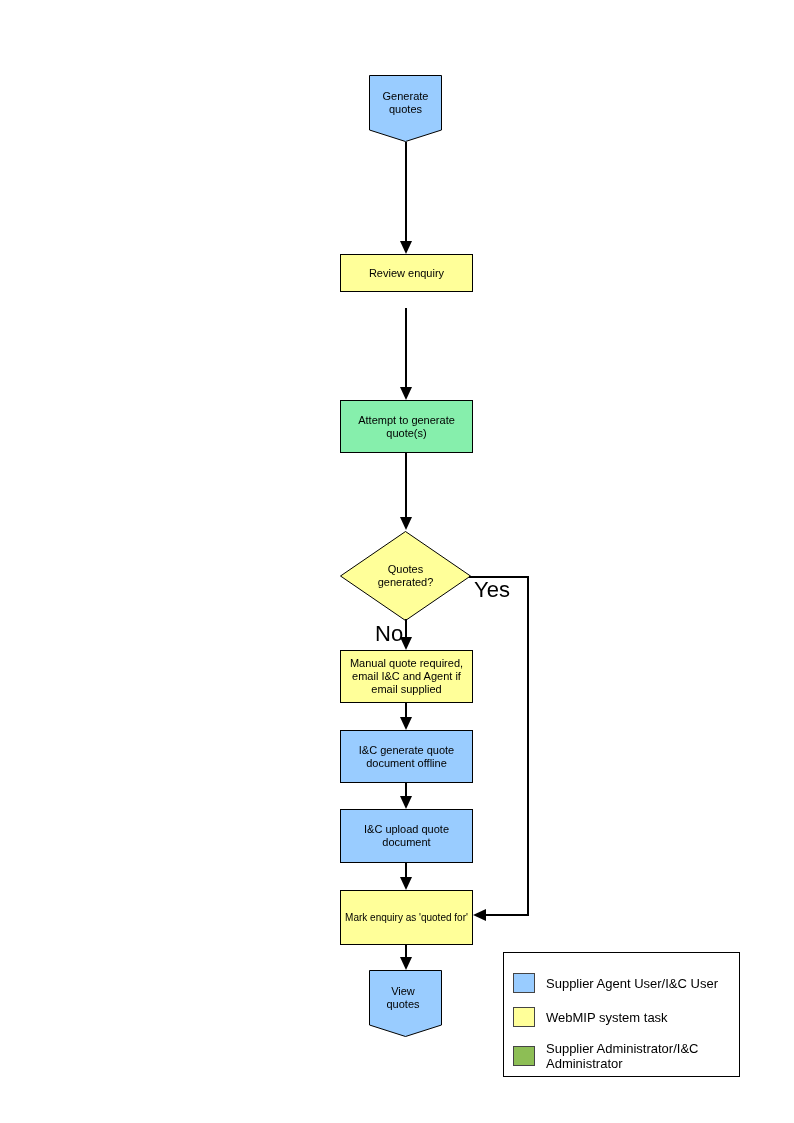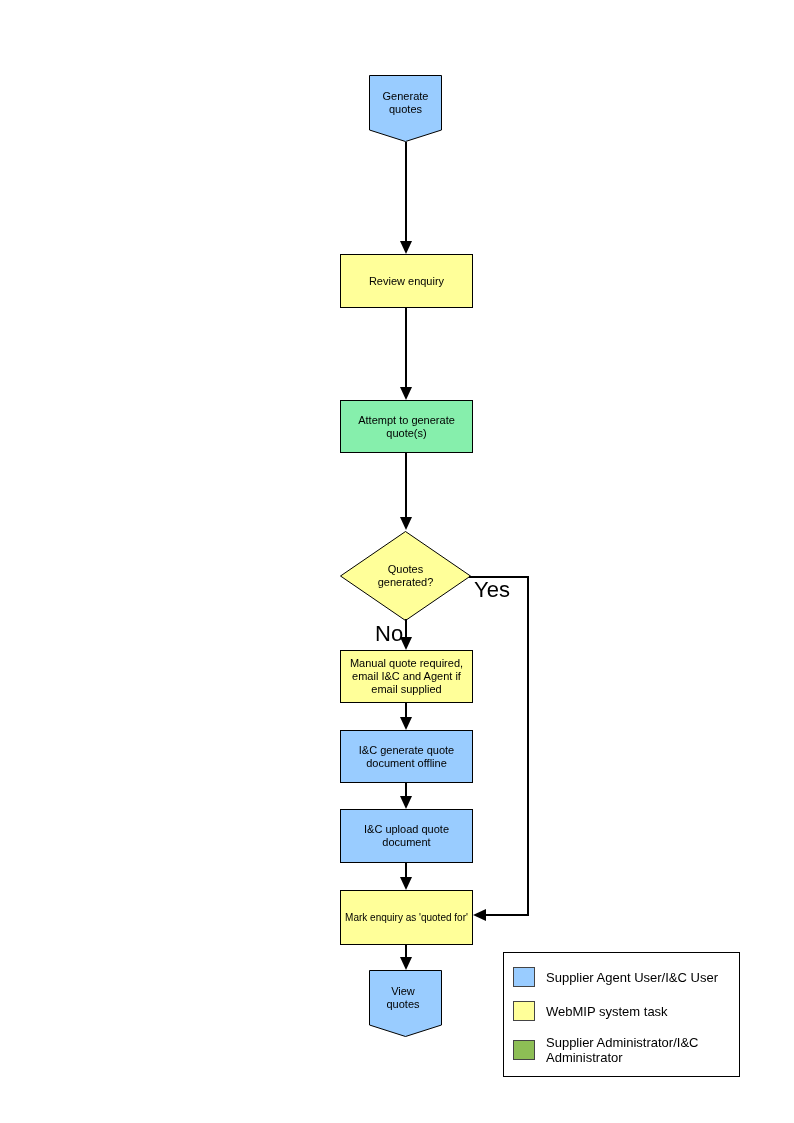--- a/index.html
+++ b/index.html
@@ -40,21 +40,21 @@
   .head-left {
     position:absolute; width:0; height:0;
     border-top:6px solid transparent; border-bottom:6px solid transparent;
     border-right:13px solid #000;
   }
   .edge-label { position:absolute; font-size:22px; line-height:24px; color:#000; }
   #legend {
     position:absolute; left:503px; top:952px; width:237px; height:125px;
     border:1px solid #000; background:#fff;
     display:flex; flex-direction:column; gap:14px;
-    padding:14px 8px 10px 9px;
+    padding:20px 8px 10px 9px;
   }
   .legend-row { display:flex; align-items:center; }
   .legend-swatch {
     width:22px; height:20px; border:1px solid #444; flex:0 0 auto;
     margin-right:11px;
   }
   .legend-label { font-size:13px; line-height:15px; }
 </style>
 </head>
 <body>
@@ -66,21 +66,21 @@
       <polygon points="0.5,0.5 72.5,0.5 72.5,55 36.5,66.5 0.5,55" stroke="#000000" stroke-width="1" fill="#99CCFF"></polygon>
     </svg>
     <div class="pent-label">
       <span>Generate quotes</span>
     </div>
   </div>
 
   <div class="line-v" style="left:405px;top:142px;height:99px;"></div>
   <div class="head-down" style="left:400px;top:241px;"></div>
 
-  <div class="node rect" style="left: 340px; top: 254px; width: 133px; height: 54px; background-color: rgb(255, 255, 153);">
+  <div class="node rect" style="left: 340px; top: 254px; width: 133px; height: 38px; background-color: rgb(255, 255, 153);">
     <span>Review enquiry</span>
   </div>
 
   <div class="line-v" style="left:405px;top:308px;height:79px;"></div>
   <div class="head-down" style="left:400px;top:387px;"></div>
 
   <div class="node rect" style="left: 340px; top: 400px; width: 133px; height: 53px; background-color: #86efac;">
     <span>Attempt to generate quote(s)</span>
   </div>
 

